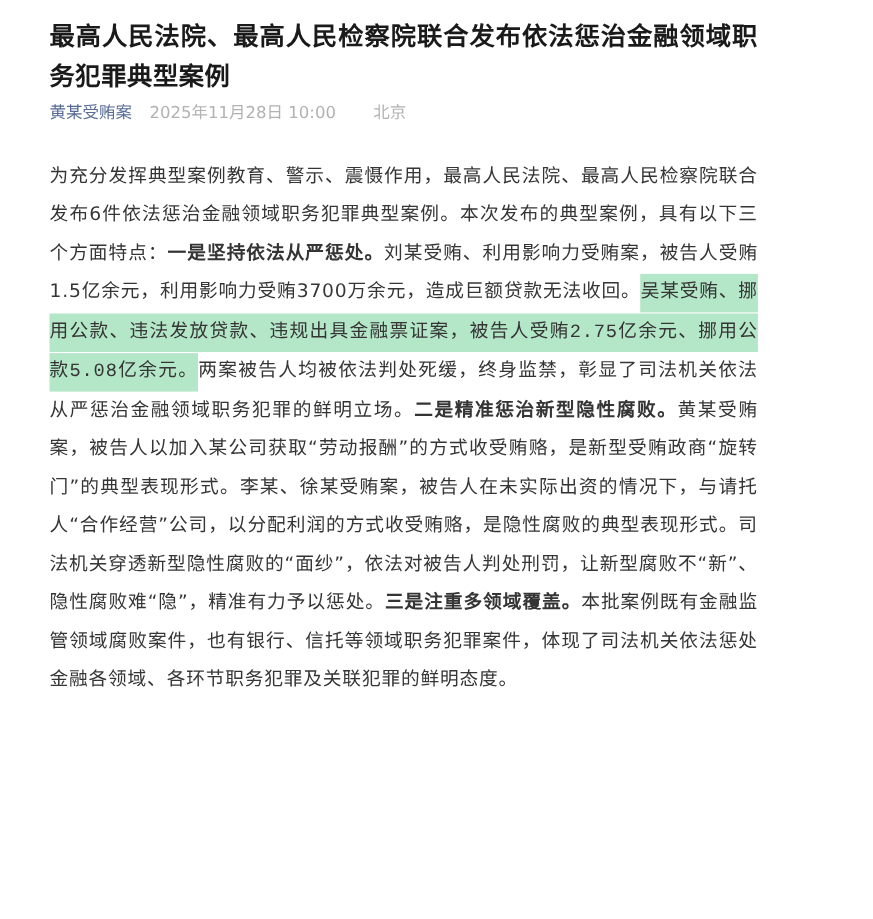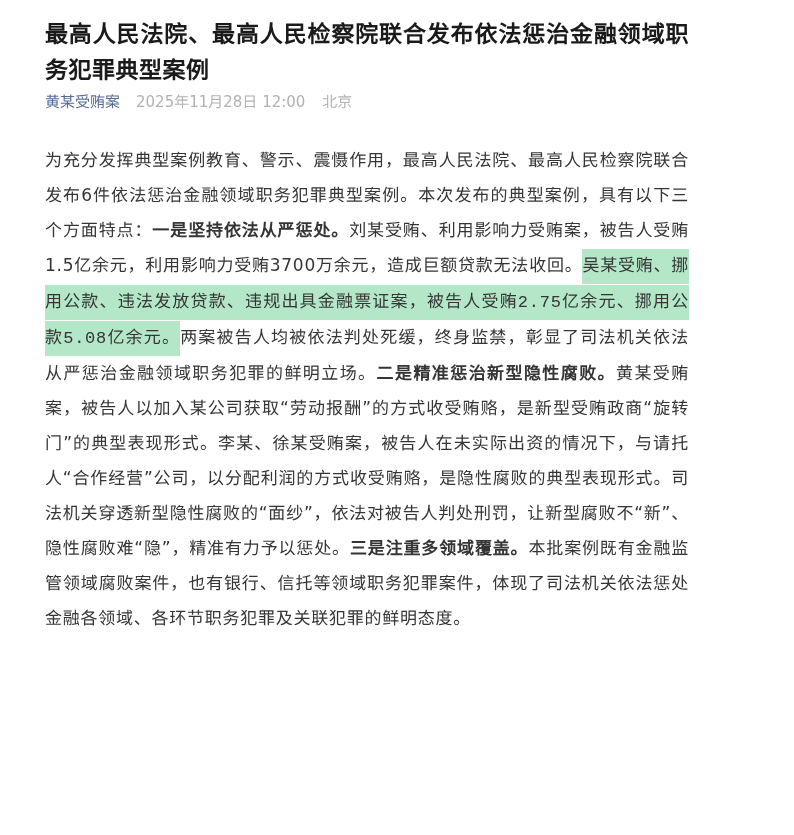--- a/index.html
+++ b/index.html
@@ -44,20 +44,21 @@
     text-decoration: none;
     margin-right: 16px;
     cursor: pointer;
   }
   .byline-datetime {
     color: var(--meta-text);
     margin-right: 17px;
   }
   .byline-location {
     color: var(--meta-text);
+    margin-left: 17px;
   }
   .article-body {
     margin-top: 31px;
   }
   .article-body p {
     margin: 0 0 30px 0;
     font-size: 17px;
     line-height: 35px;
     letter-spacing: 0.75px;
     color: var(--body-text);
@@ -75,19 +76,19 @@
     font-family: Liberation Mono, monospace;
   }
 </style>
 </head>
 <body>
 
 <div class="page">
   <h1 class="article-title">最高人民法院、最高人民检察院联合发布依法惩治金融领域职务犯罪典型案例</h1>
 
   <div class="byline">
-    <a class="byline-source">黄某受贿案</a><span class="byline-datetime">2025年11月28日 12:00</span><span class="byline-location">北京</span>
+    <a class="byline-source">黄某受贿案</a><span class="byline-datetime">2025年11月28日 10:00</span><span class="byline-location">北京</span>
   </div>
 
   <div class="article-body">
       <p><span class="seg-normal">为充分发挥典型案例教育、警示、震慑作用，最高人民法院、最高人民检察院联合发布6件依法惩治金融领域职务犯罪典型案例。本次发布的典型案例，具有以下三个方面特点：</span><span class="seg-bold">一是坚持依法从严惩处。</span><span class="seg-normal">刘某受贿、利用影响力受贿案，被告人受贿1.5亿余元，利用影响力受贿3700万余元，造成巨额贷款无法收回。</span><span class="seg-highlight">吴某受贿、挪用公款、违法发放贷款、违规出具金融票证案，被告人受贿2.75亿余元、挪用公款5.08亿余元。</span><span class="seg-normal">两案被告人均被依法判处死缓，终身监禁，彰显了司法机关依法从严惩治金融领域职务犯罪的鲜明立场。</span><span class="seg-bold">二是精准惩治新型隐性腐败。</span><span class="seg-normal">黄某受贿案，被告人以加入某公司获取“劳动报酬”的方式收受贿赂，是新型受贿政商“旋转门”的典型表现形式。李某、徐某受贿案，被告人在未实际出资的情况下，与请托人“合作经营”公司，以分配利润的方式收受贿赂，是隐性腐败的典型表现形式。司法机关穿透新型隐性腐败的“面纱”，依法对被告人判处刑罚，让新型腐败不“新”、隐性腐败难“隐”，精准有力予以惩处。</span><span class="seg-bold">三是注重多领域覆盖。</span><span class="seg-normal">本批案例既有金融监管领域腐败案件，也有银行、信托等领域职务犯罪案件，体现了司法机关依法惩处金融各领域、各环节职务犯罪及关联犯罪的鲜明态度。</span></p>
     </div>
 </div>
 
 </body></html>

